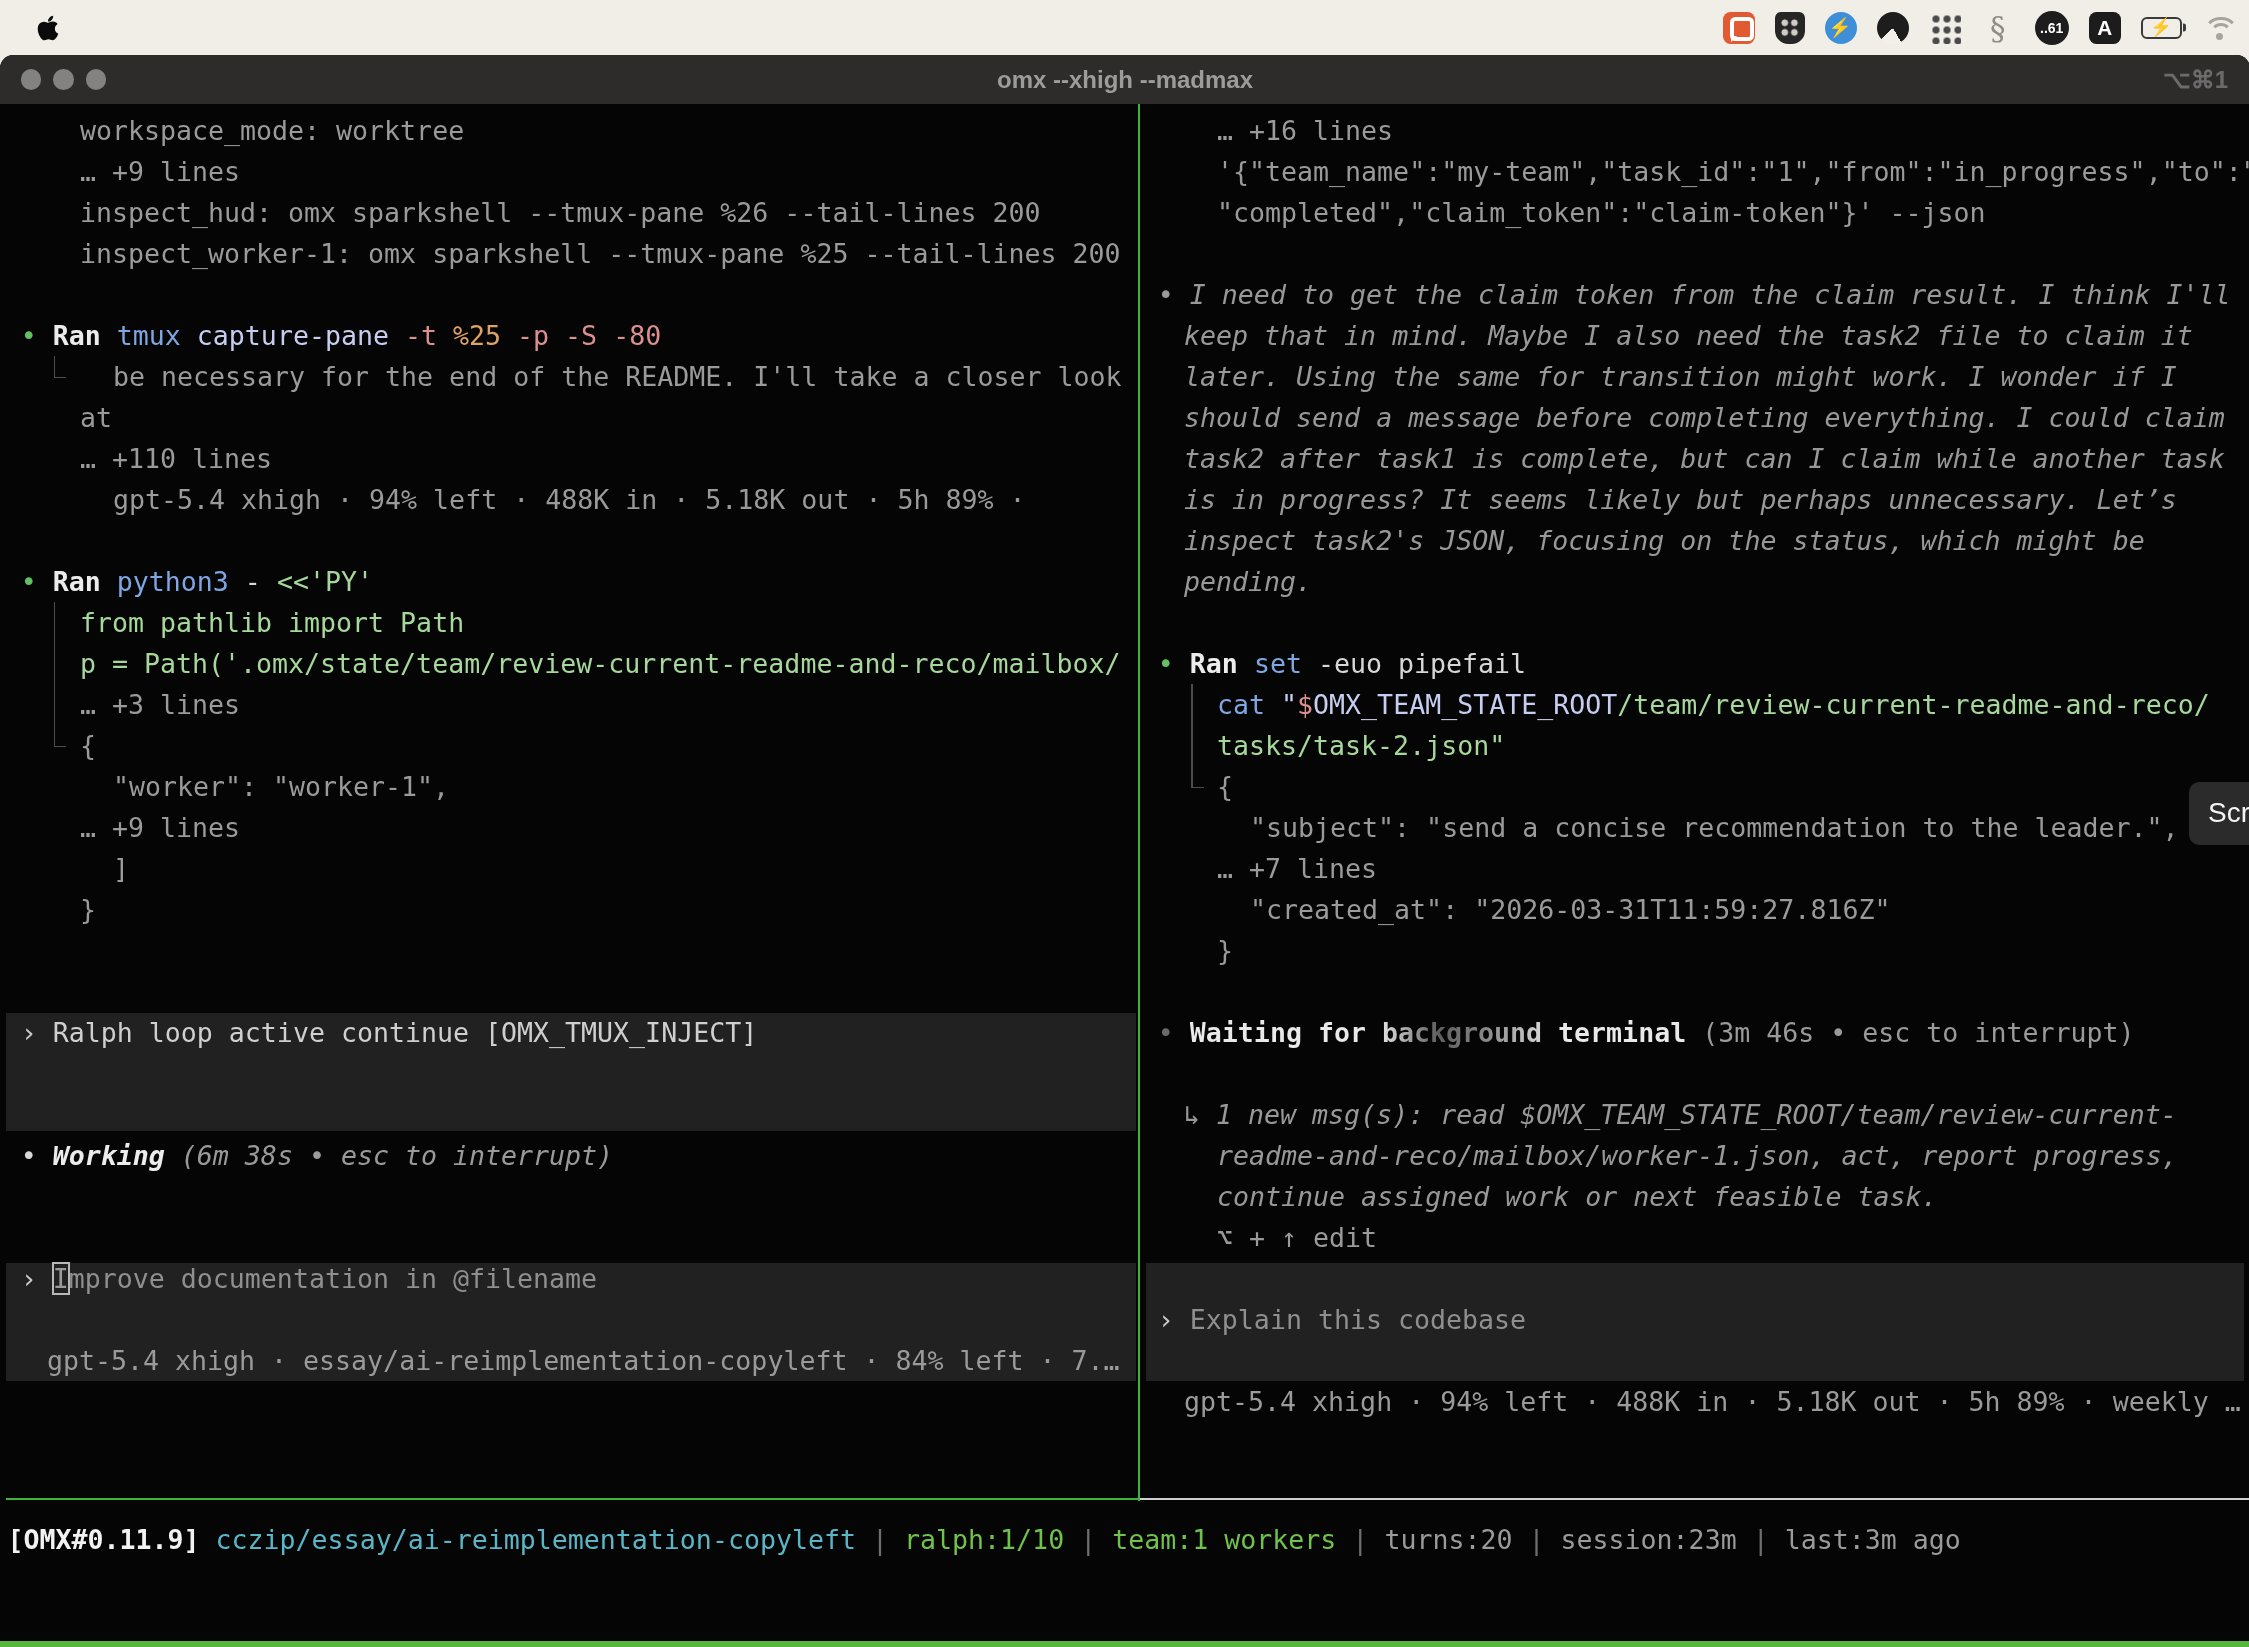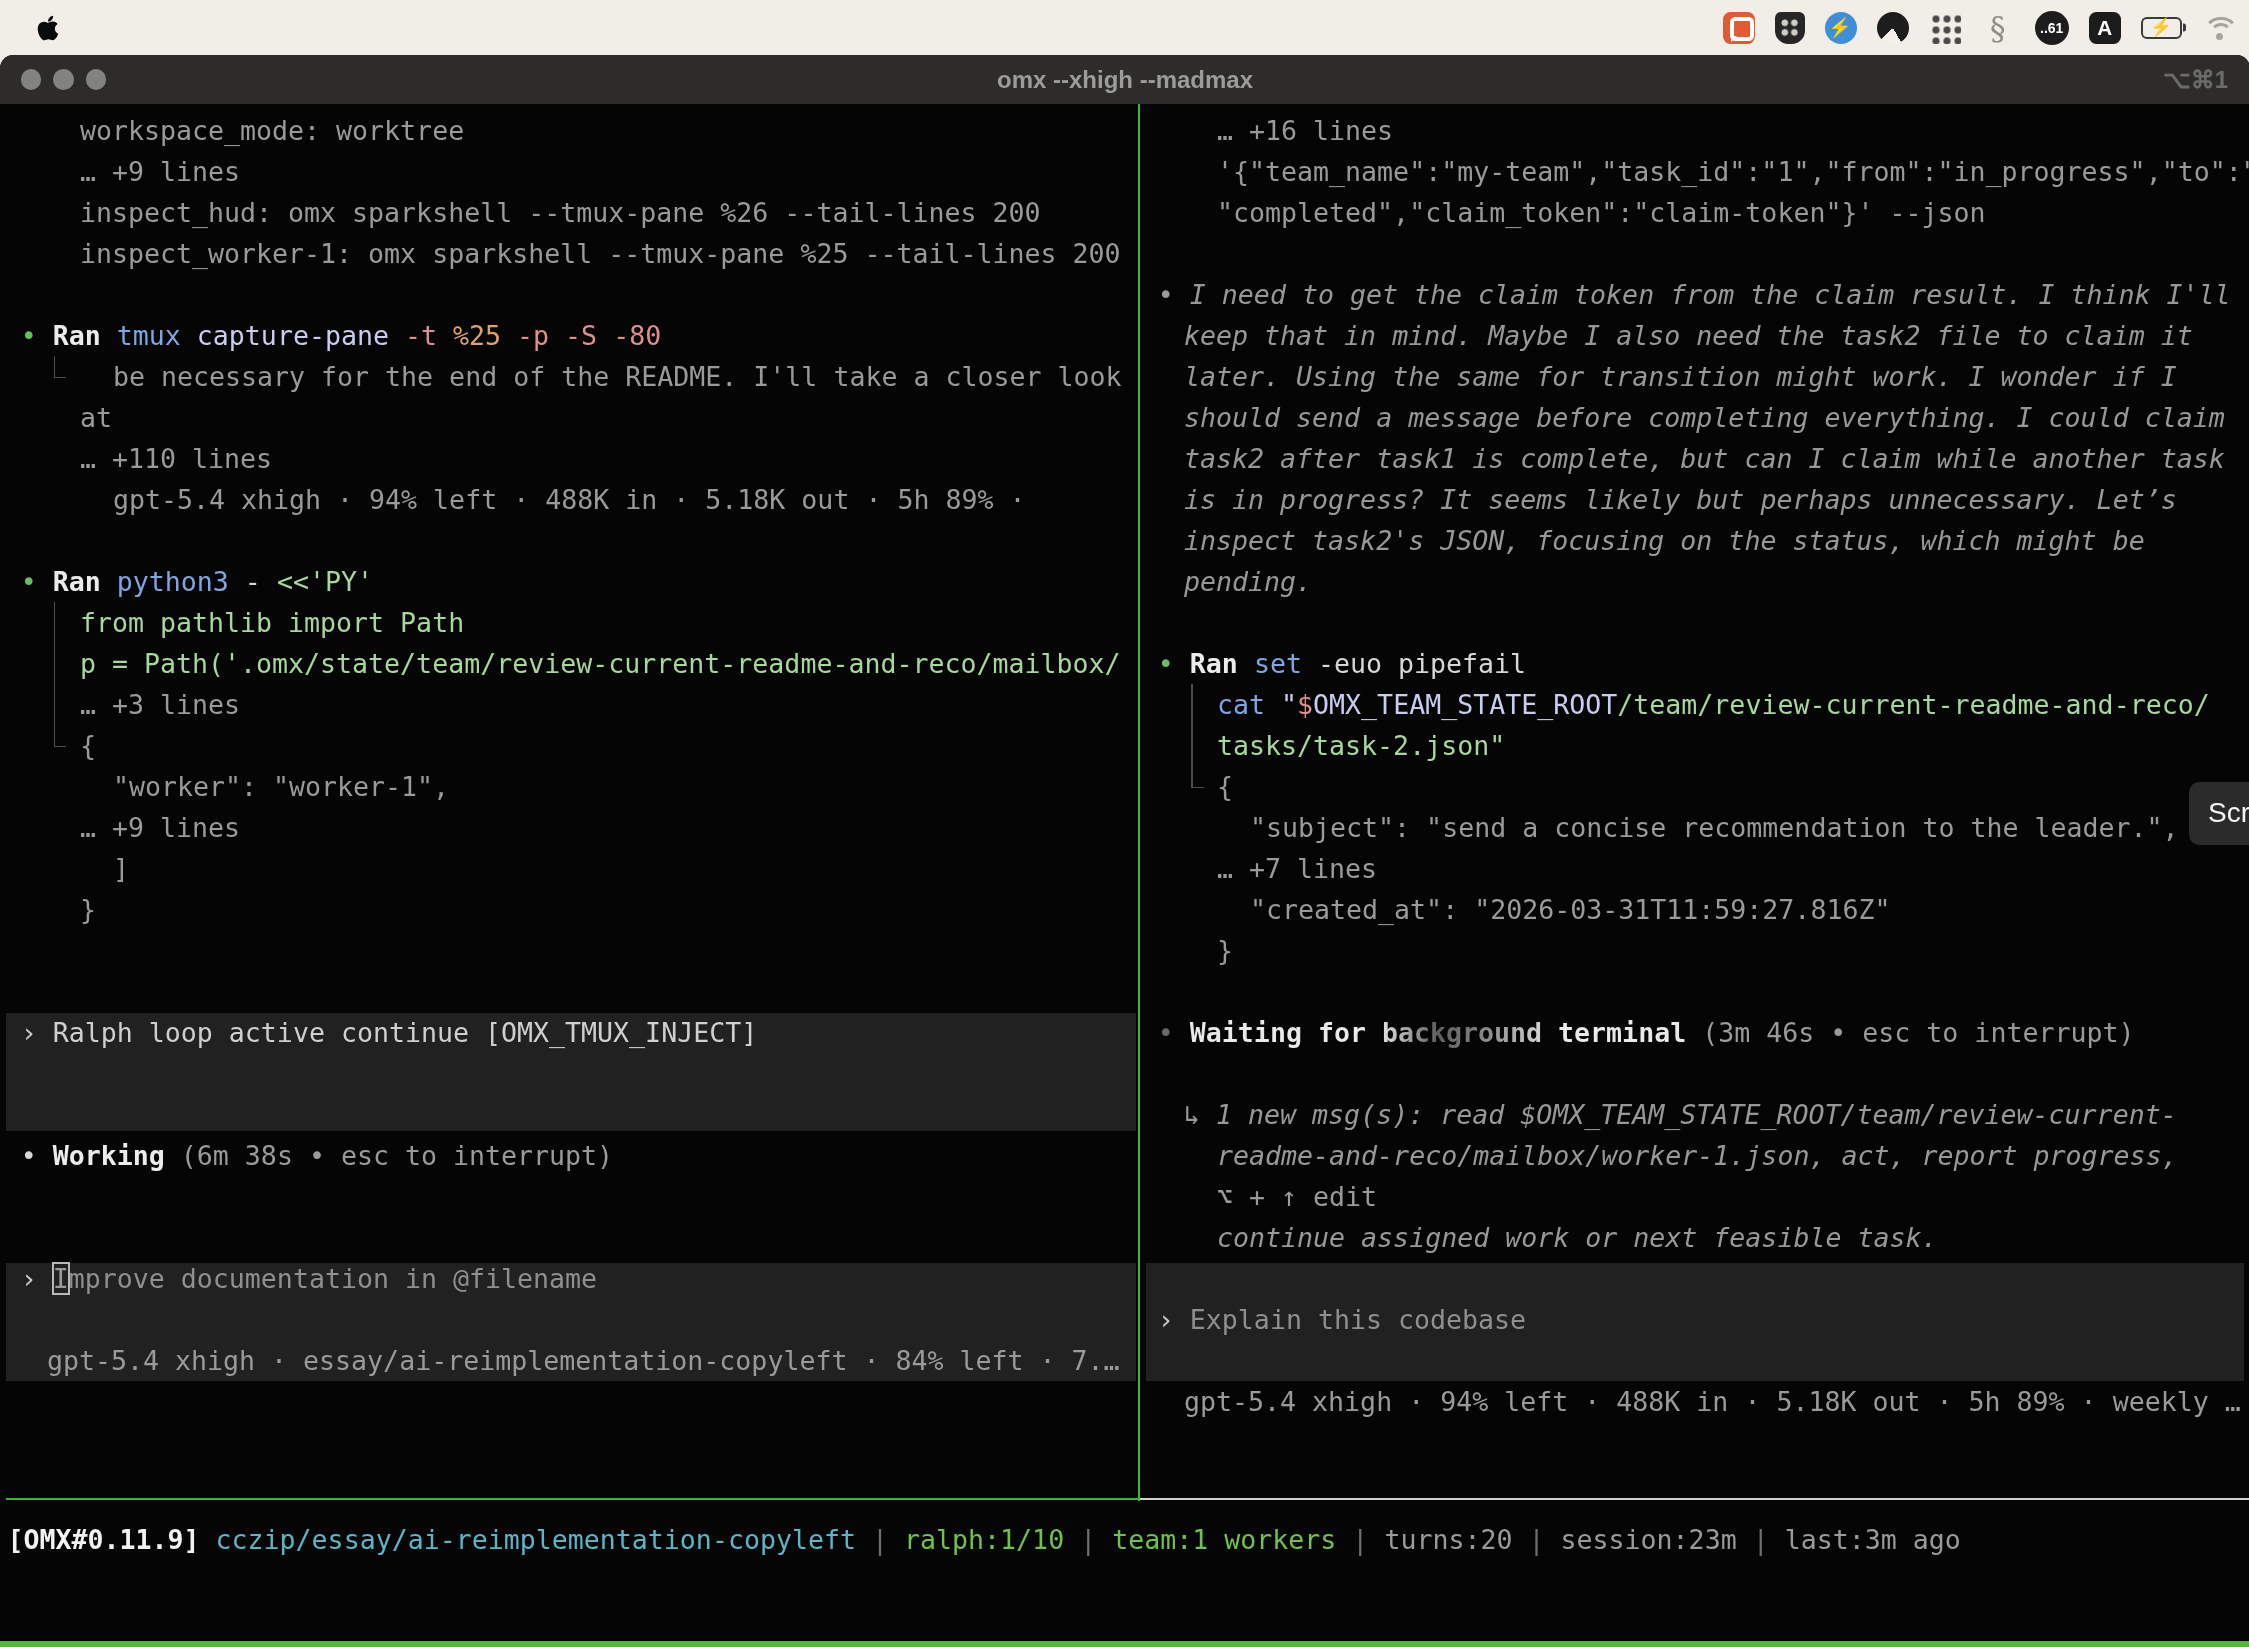--- a/index.html
+++ b/index.html
@@ -147,21 +147,21 @@
           <div class="tline" style="padding-left: 74px;"><span class="guide-c"></span><span class="s-gray">{</span></div>
           <div class="tline" style="padding-left: 107px;"><span class="s-gray">"worker": "worker-1",</span></div>
           <div class="tline" style="padding-left: 74px;"><span class="s-gray">… +9 lines</span></div>
           <div class="tline" style="padding-left: 107px;"><span class="s-gray">]</span></div>
           <div class="tline" style="padding-left: 74px;"><span class="s-gray">}</span></div>
           <div class="tline" style="padding-left: 0px;"></div>
           <div class="tline" style="padding-left: 0px;"></div>
           <div class="tline" style="padding-left: 14.8px;"><span class="s-prompt">› </span><span class="s-box">Ralph loop active continue [OMX_TMUX_INJECT]</span></div>
           <div class="tline" style="padding-left: 0px;"></div>
           <div class="tline" style="padding-left: 0px;"></div>
-          <div class="tline" style="padding-left: 14.8px;"><span class="s-wb">• </span><span class="s-bw">Working </span><span class="s-gray">(6m 38s • esc to interrupt)</span></div>
+          <div class="tline" style="padding-left: 14.8px; font-style: italic;"><span class="s-wb">• </span><span class="s-bw">Working </span><span class="s-gray">(6m 38s • esc to interrupt)</span></div>
           <div class="tline" style="padding-left: 0px;"></div>
           <div class="tline" style="padding-left: 0px;"></div>
           <div class="tline" style="padding-left: 14.8px;"><span class="s-prompt">› </span><span class="s-cursor">I</span><span class="s-ph">mprove documentation in @filename</span></div>
           <div class="tline" style="padding-left: 0px;"></div>
           <div class="tline" style="padding-left: 41px;"><span class="s-gray">gpt-5.4 xhigh · essay/ai-reimplementation-copyleft · 84% left · 7.…</span></div>
         </div>
     </div>
 
     <div class="pane" id="pane-right">
       <div class="tbox" id="input-right"></div>
@@ -185,22 +185,22 @@
           <div class="tline" style="padding-left: 74px;"><span class="guide-c"></span><span class="s-gray">{</span></div>
           <div class="tline" style="padding-left: 107px;"><span class="s-gray">"subject": "send a concise recommendation to the leader.",</span></div>
           <div class="tline" style="padding-left: 74px;"><span class="s-gray">… +7 lines</span></div>
           <div class="tline" style="padding-left: 107px;"><span class="s-gray">"created_at": "2026-03-31T11:59:27.816Z"</span></div>
           <div class="tline" style="padding-left: 74px;"><span class="s-gray">}</span></div>
           <div class="tline" style="padding-left: 0px;"></div>
           <div class="tline" style="padding-left: 14.8px;"><span class="s-dimb">• </span><span class="s-shimmer">Waiting for background terminal</span><span class="s-gray"> (3m 46s • esc to interrupt)</span></div>
           <div class="tline" style="padding-left: 0px;"></div>
           <div class="tline" style="padding-left: 41px;"><span class="s-it">↳ </span><span class="s-it">1 new msg(s): read $OMX_TEAM_STATE_ROOT/team/review-current-</span></div>
           <div class="tline" style="padding-left: 74px;"><span class="s-it">readme-and-reco/mailbox/worker-1.json, act, report progress,</span></div>
+          <div class="tline" style="padding-left: 74px;"><span class="s-it">continue assigned work or next feasible task.</span></div>
           <div class="tline" style="padding-left: 74px;"><span class="s-gray">⌥ + ↑ edit</span></div>
-          <div class="tline" style="padding-left: 74px;"><span class="s-it">continue assigned work or next feasible task.</span></div>
           <div class="tline" style="padding-left: 0px;"></div>
           <div class="tline" style="padding-left: 14.8px;"><span class="s-prompt">› </span><span class="s-ph">Explain this codebase</span></div>
           <div class="tline" style="padding-left: 0px;"></div>
           <div class="tline" style="padding-left: 41px;"><span class="s-gray">gpt-5.4 xhigh · 94% left · 488K in · 5.18K out · 5h 89% · weekly …</span></div>
         </div>
     </div>
 
     <div class="divider"></div>
     <div class="bline-left"></div>
     <div class="bline-right"></div>

